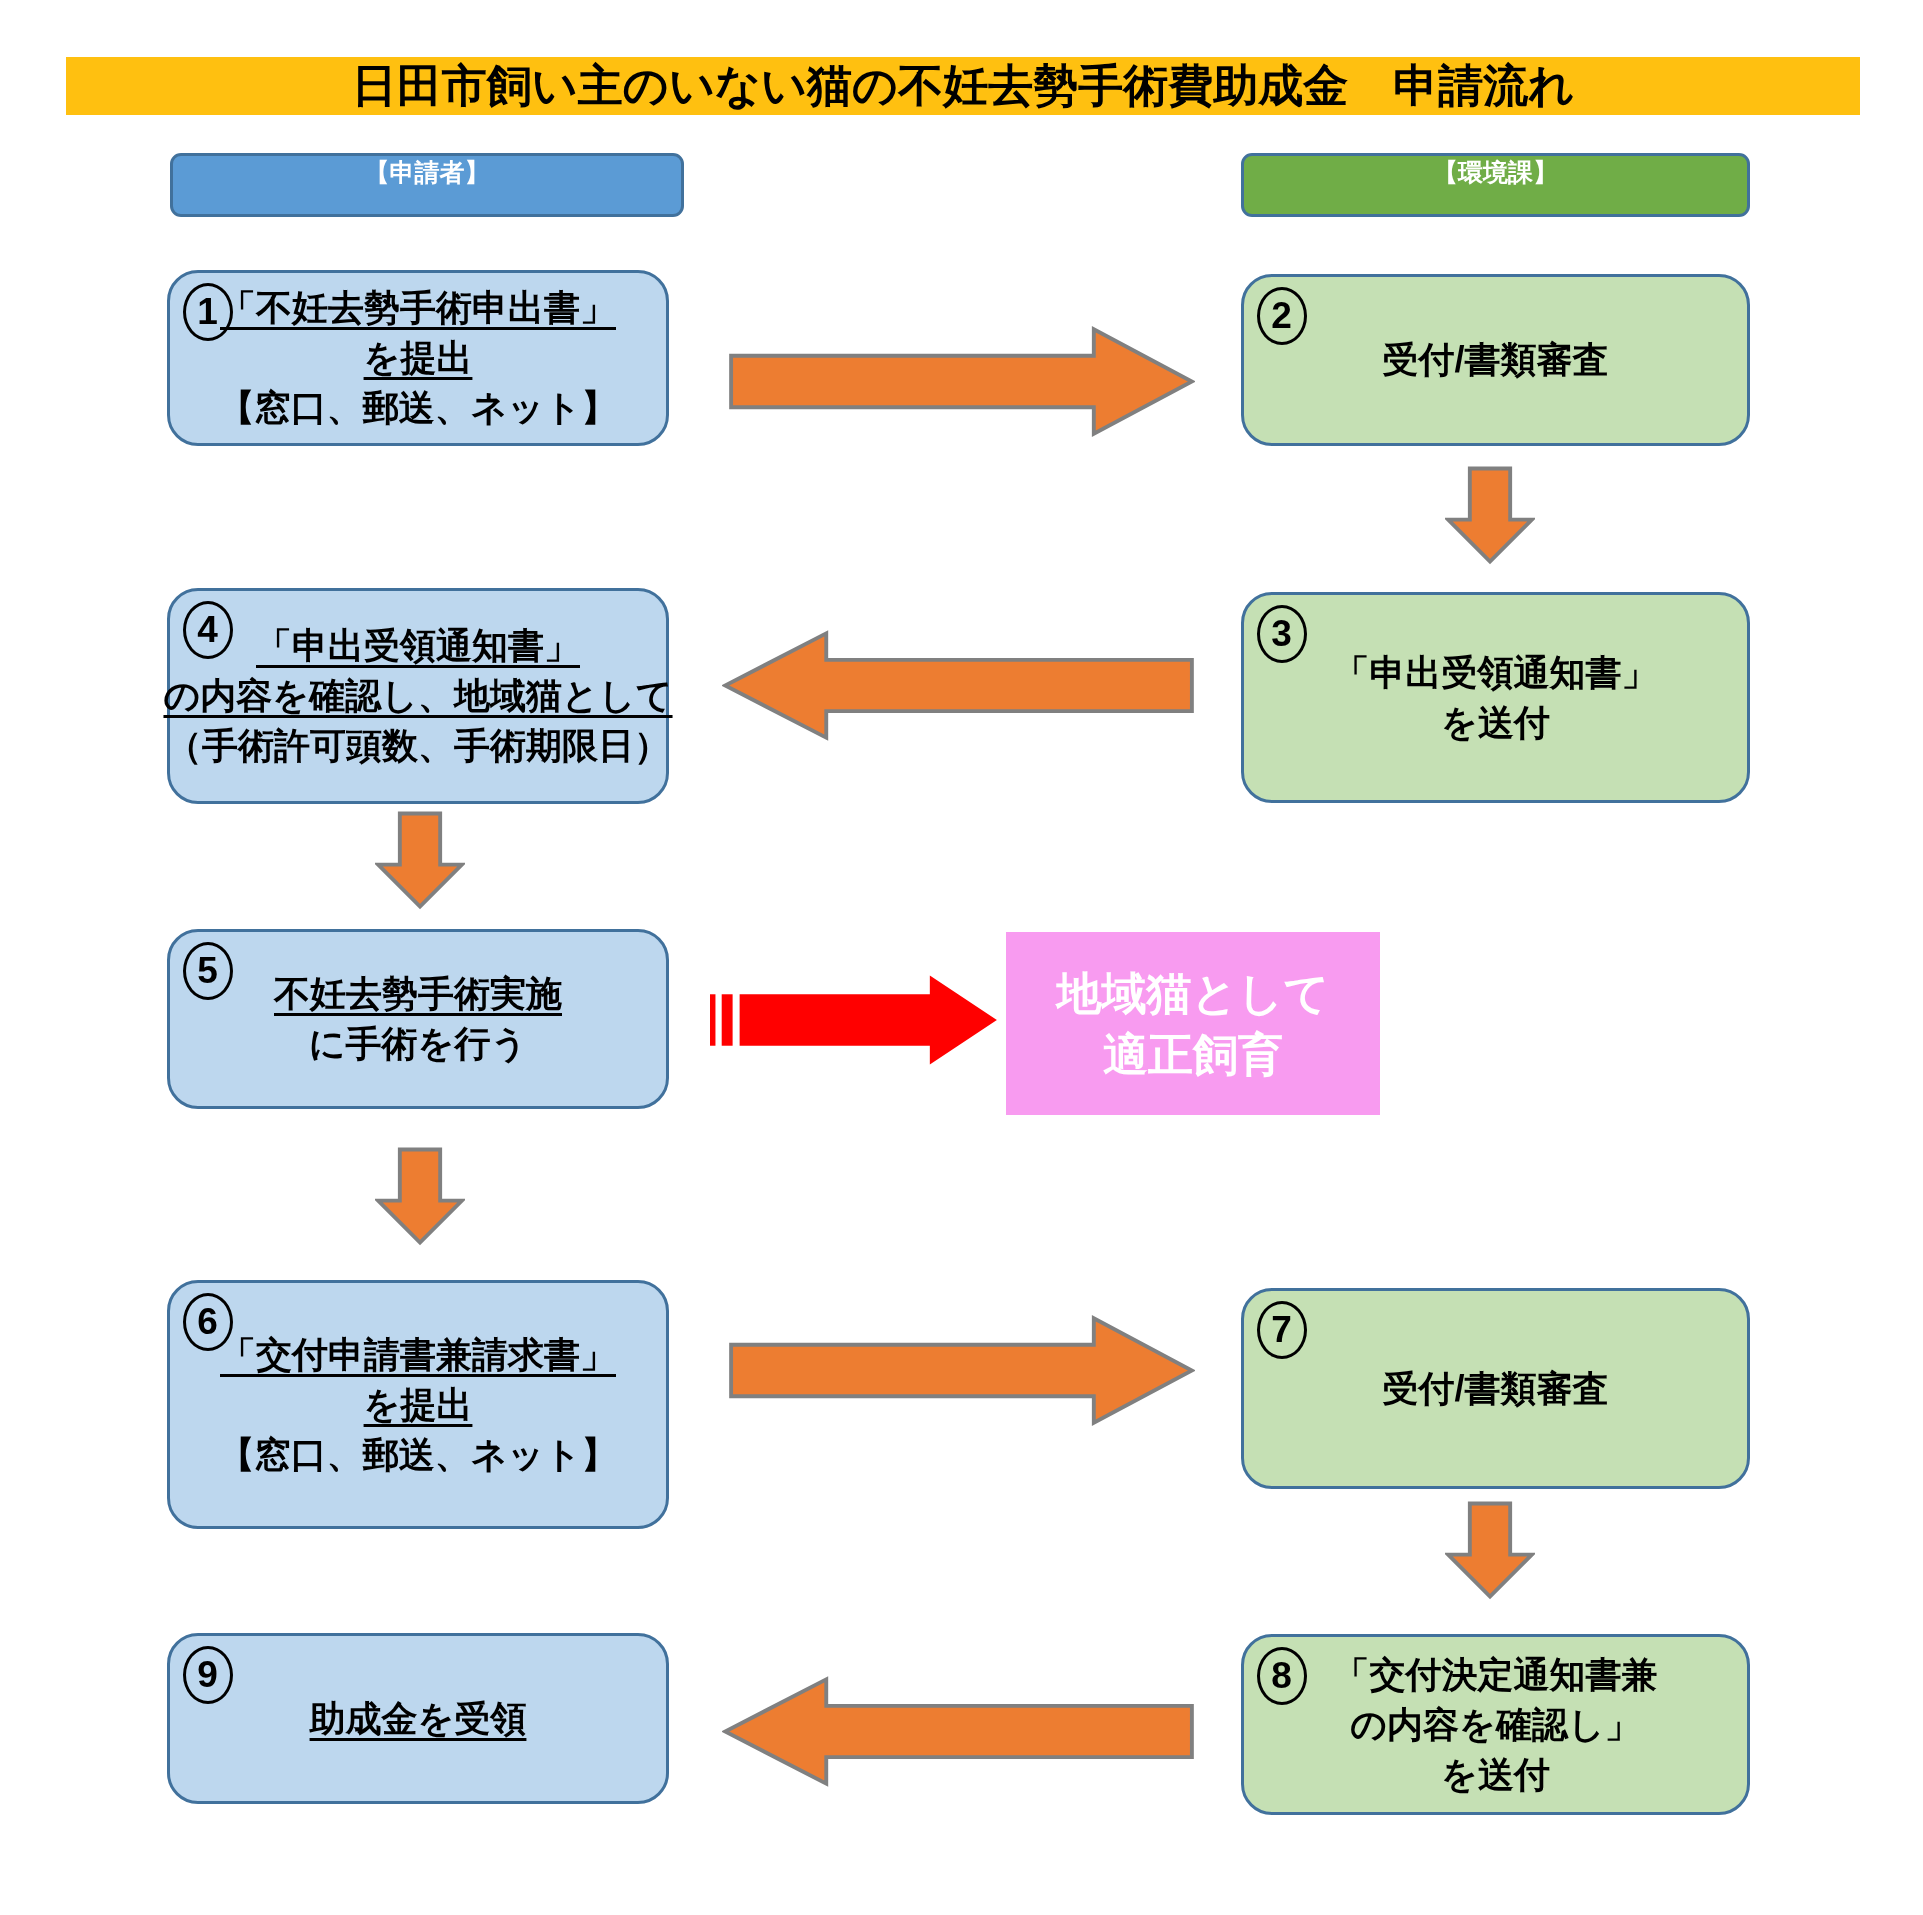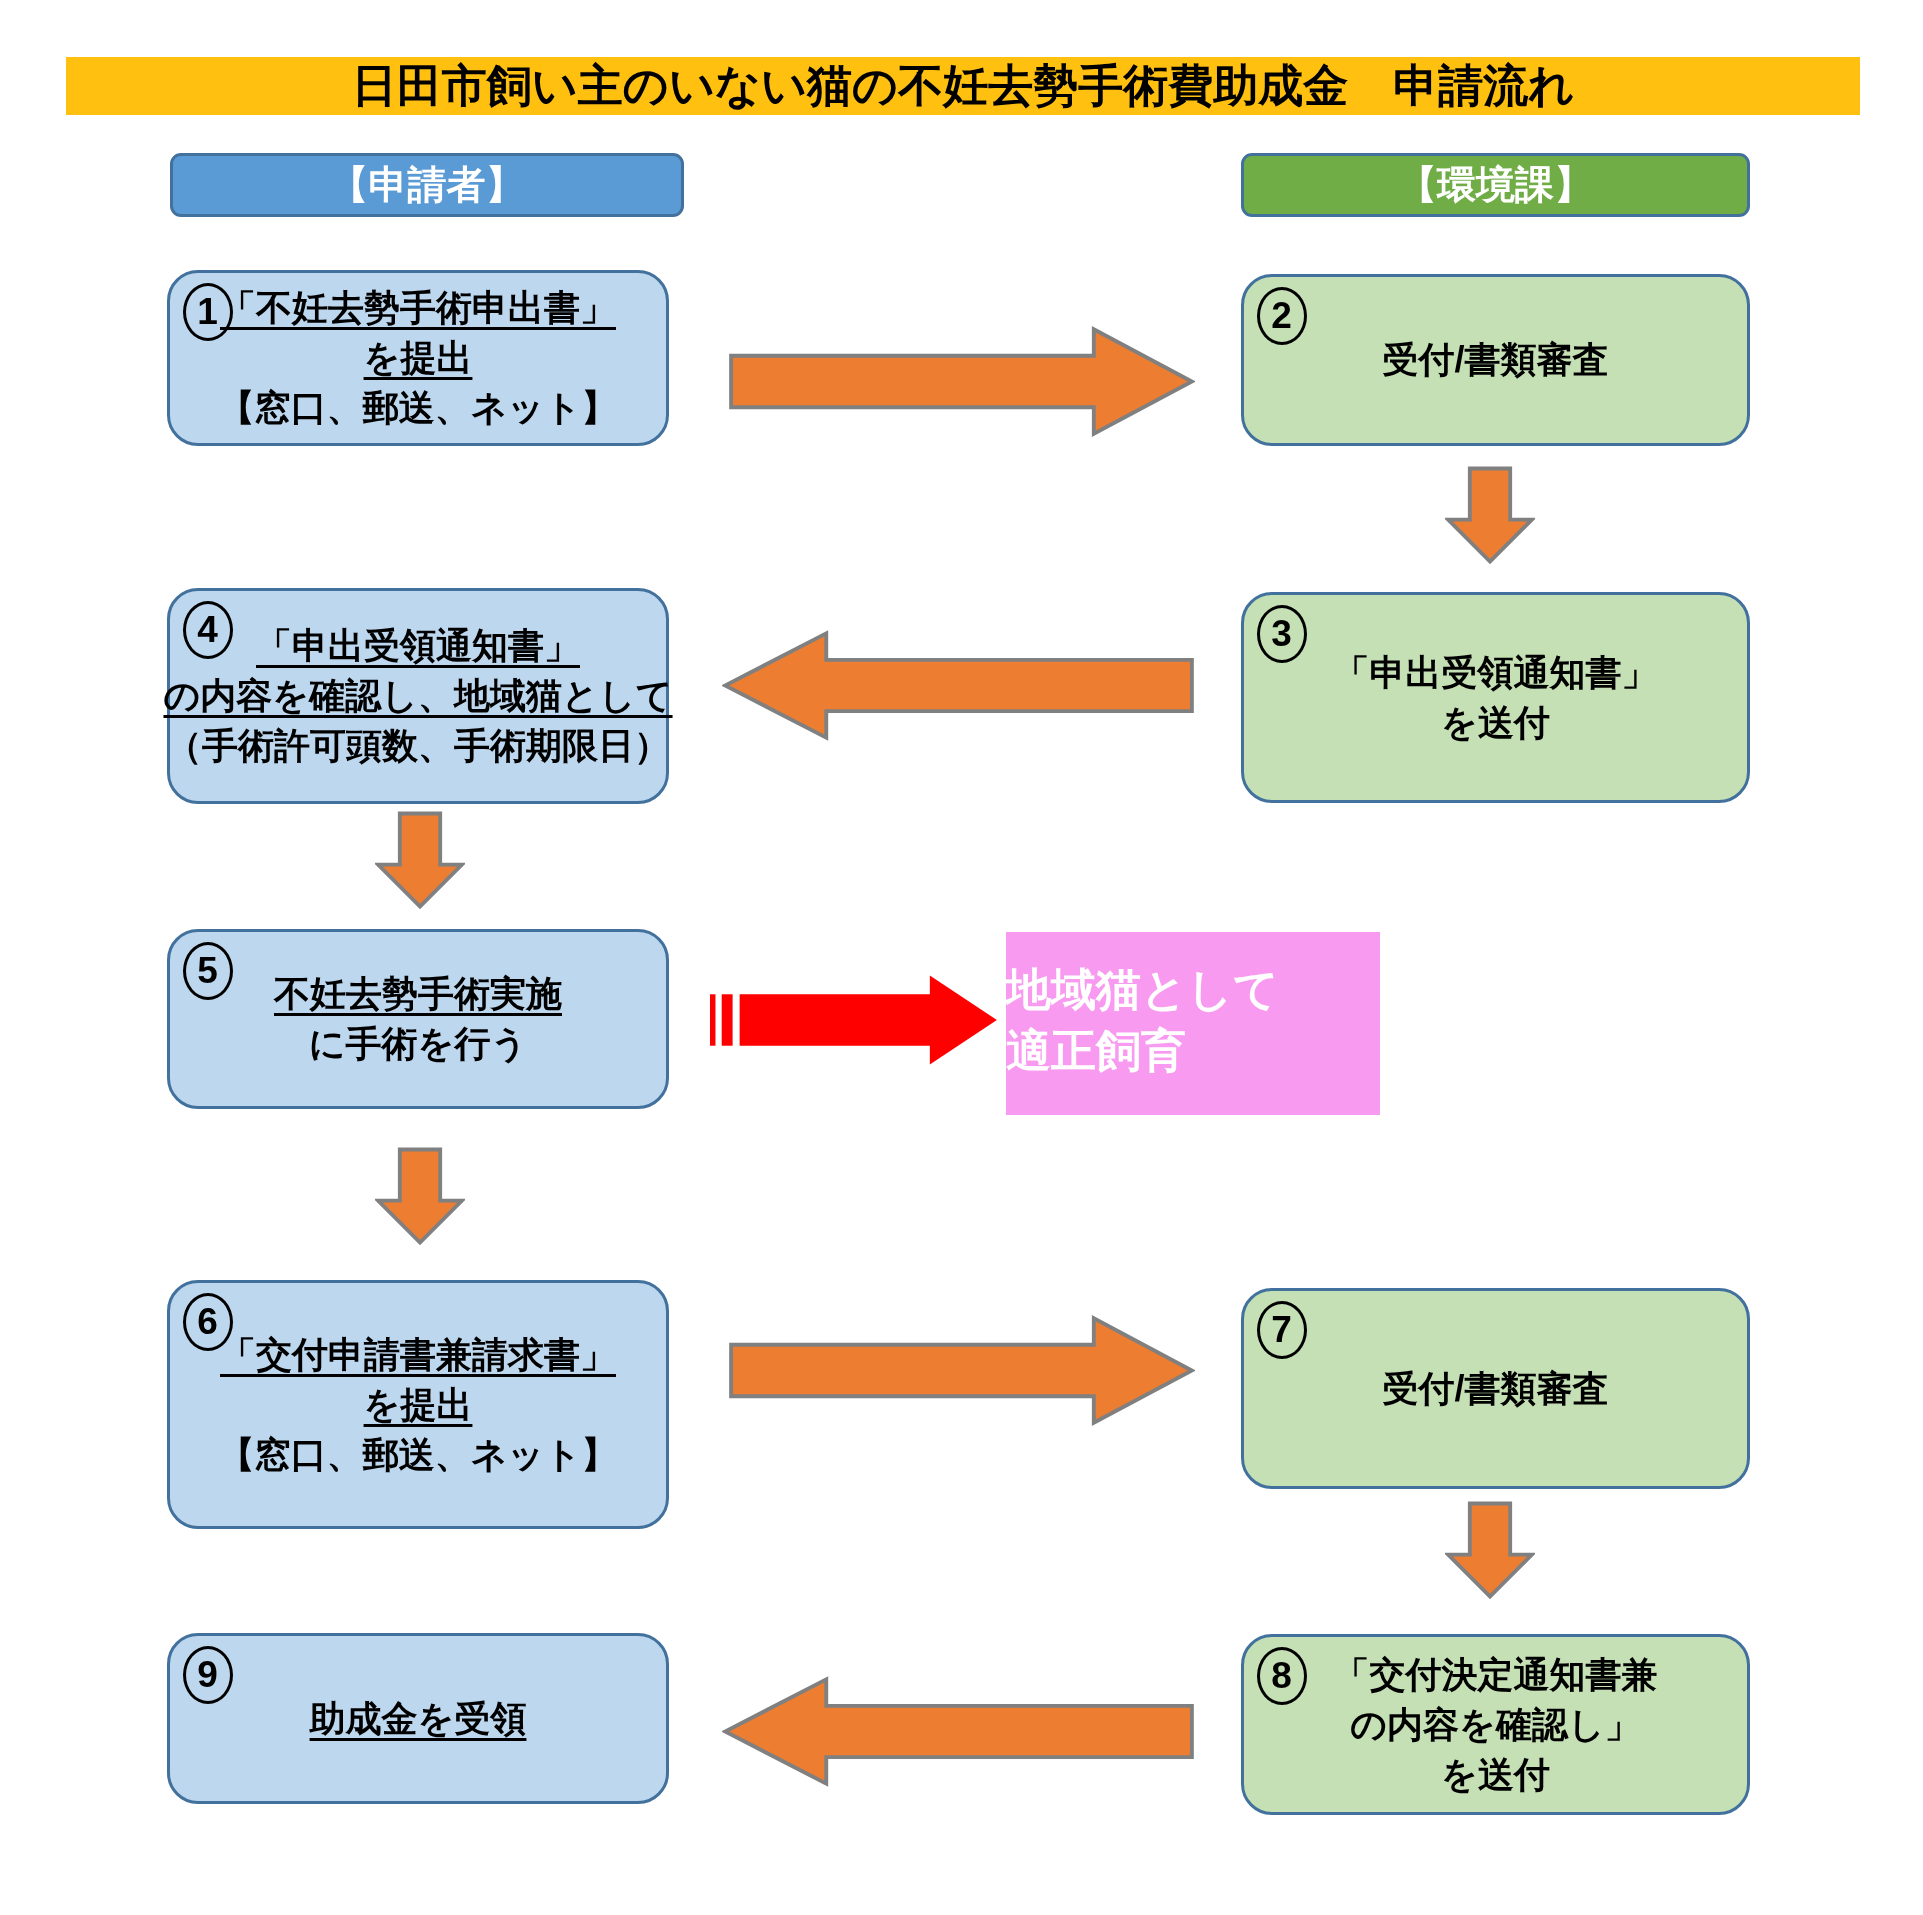--- a/index.html
+++ b/index.html
@@ -17,22 +17,22 @@
     background:#FFC010;
     display:flex;align-items:center;justify-content:center;
   }
   #title-bar .t{
     font-size:45px;font-weight:bold;color:#000;white-space:nowrap;letter-spacing:0px;
   }
   
   .col-header{
     position:absolute;height:64px;box-sizing:border-box;
     border:3.1px solid #41719C;border-radius:11px;
-    display:flex;align-items:center;justify-content:center;
-    color:#fff;font-size:39px;font-weight:bold;white-space:nowrap;
+    display:flex;align-items:flex-start;justify-content:center;
+    color:#fff;font-size:25px;font-weight:bold;white-space:nowrap;
   }
   #header-applicant{left:170px;top:153px;width:514px;background:#5B9BD5;}
   #header-environment{left:1241px;top:153px;width:509px;background:#70AD47;border-radius:11px;}
   
   .box{
     position:absolute;box-sizing:border-box;
     border:3.9px solid #41719C;border-radius:31px;
     display:flex;flex-direction:column;align-items:center;justify-content:center;
   }
   .box.blue{background:#BDD7EE;}
@@ -59,21 +59,21 @@
   #box-4{left:167px;top:588px;width:502px;height:216px;}
   #box-5{left:167px;top:929px;width:502px;height:180px;}
   #box-6{left:167px;top:1280px;width:502px;height:249px;}
   #box-7{left:1241px;top:1288px;width:509px;height:201px;}
   #box-8{left:1241px;top:1634px;width:509px;height:181px;}
   #box-9{left:167px;top:1633px;width:502px;height:171px;}
   
   #pink-box{
     position:absolute;left:1006px;top:932px;width:374px;height:183px;
     background:#F89BF0;
-    display:flex;flex-direction:column;justify-content:center;font-family:Liberation Mono, monospace;
+    display:flex;flex-direction:column;align-items:center;justify-content:center;
   }
   #pink-box .line{color:#fff;font-size:45px;line-height:61px;}
   
   .arr{position:absolute;}
   #arrow-1-2{left:728px;top:326px;}
   #arrow-3-4{left:722px;top:630px;}
   #arrow-6-7{left:728px;top:1315px;}
   #arrow-8-9{left:722px;top:1676px;}
   #arrow-2-3{left:1445px;top:465px;}
   #arrow-4-5{left:375px;top:810px;}

